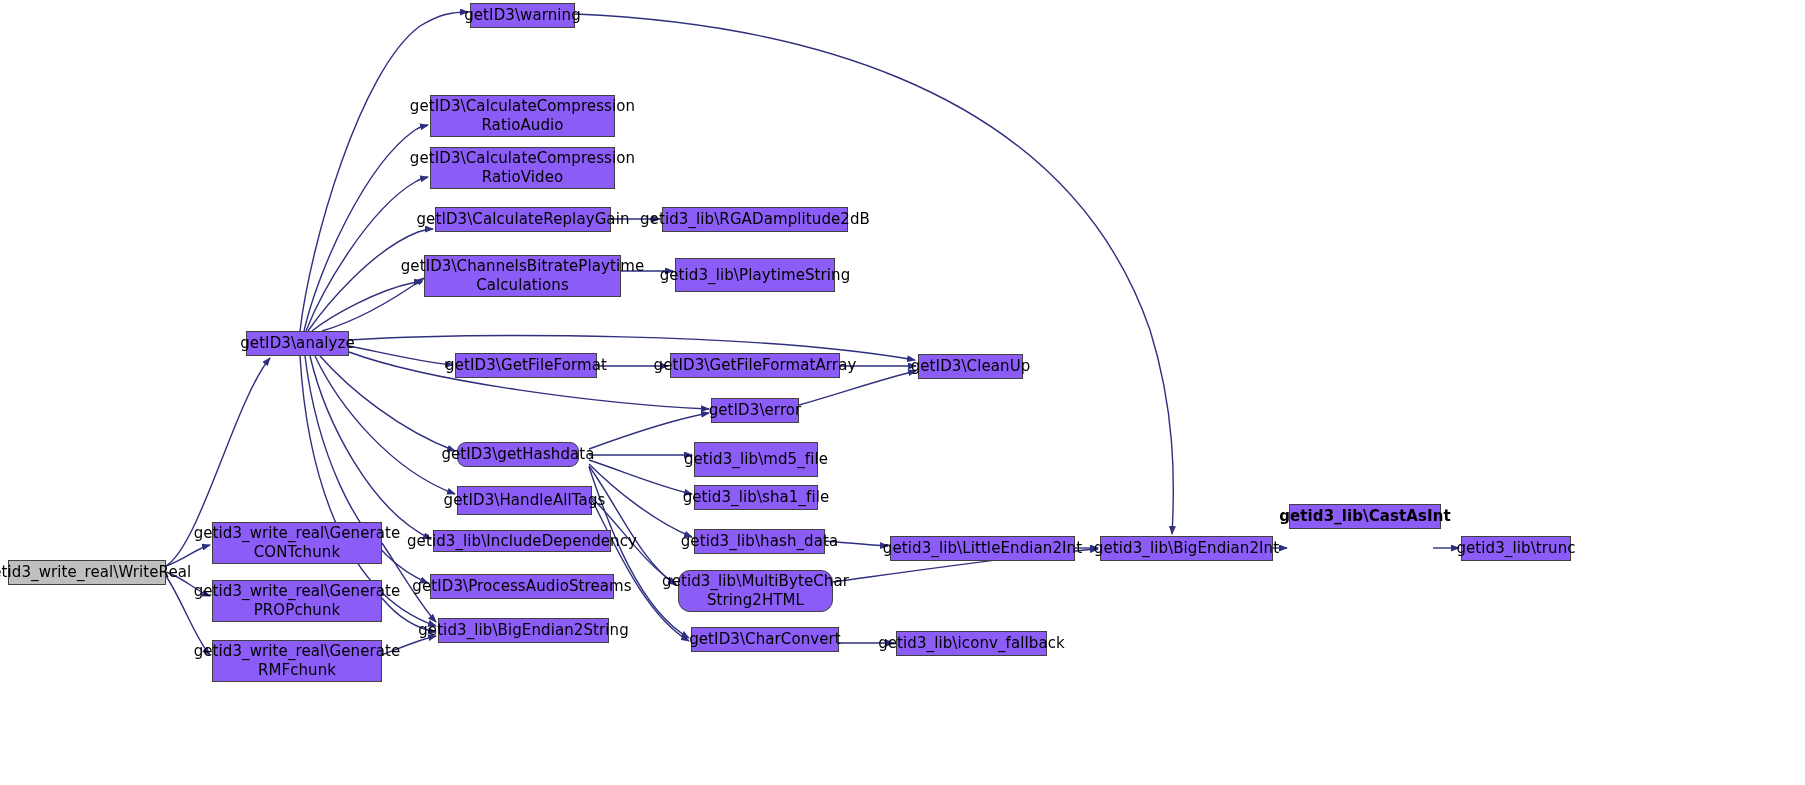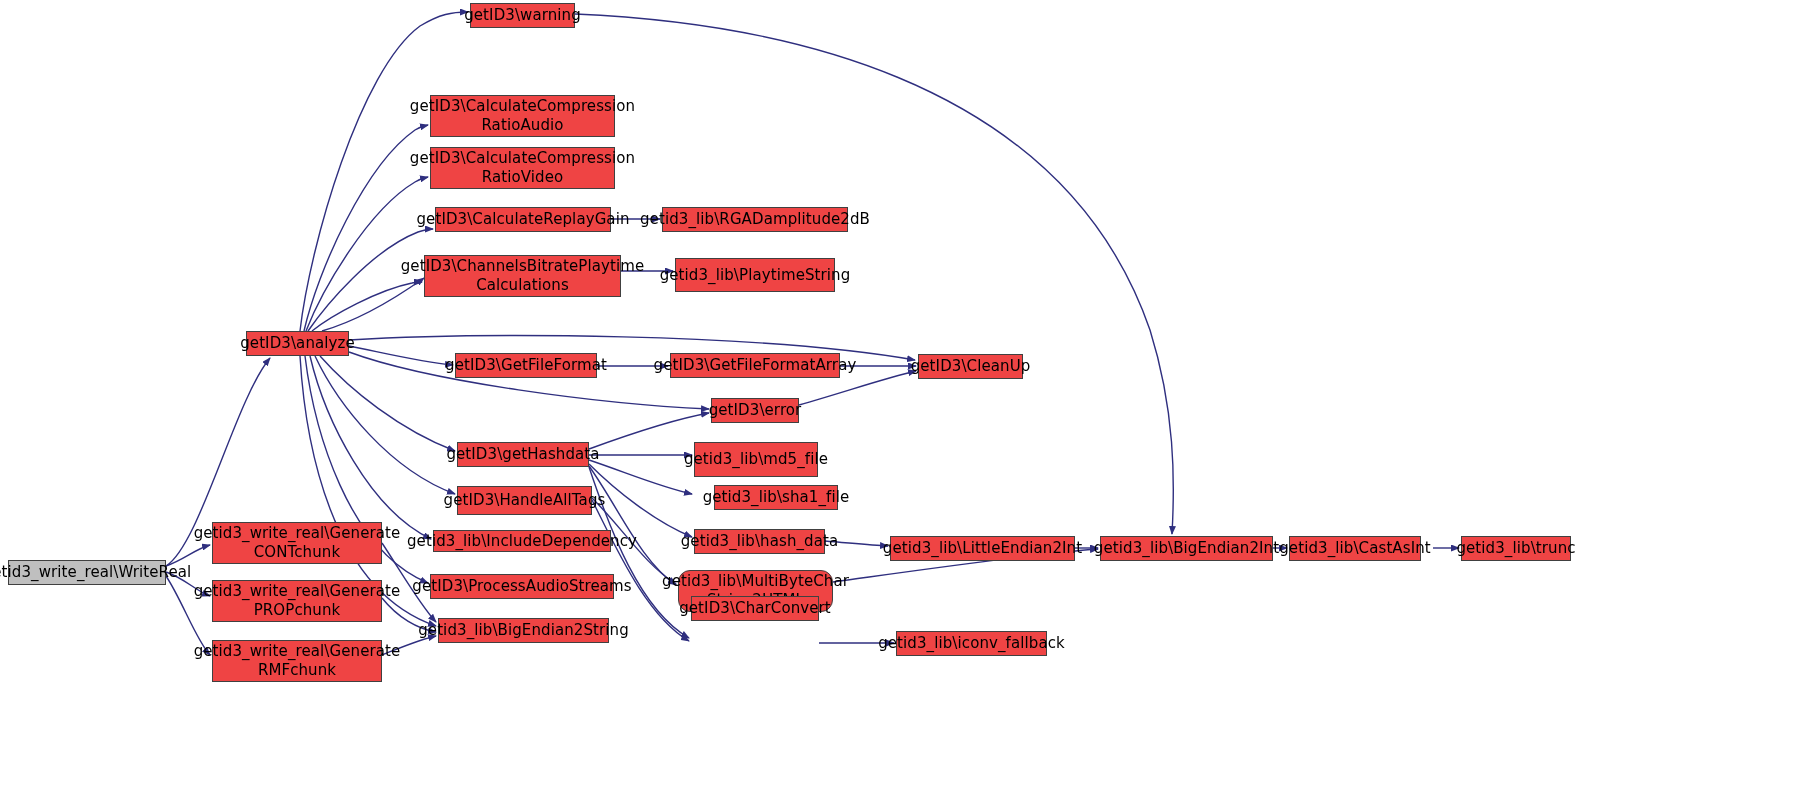--- a/index.html
+++ b/index.html
@@ -20,21 +20,21 @@
     left: 0;
     top: 0;
     width: 1805px;
     height: 785px;
     pointer-events: none;
   }
   .node {
     position: absolute;
     box-sizing: border-box;
     border: 1px solid #404040;
-    background: #ef4444;
+    background: #8b5cf6;
     color: #000000;
     display: flex;
     align-items: center;
     justify-content: center;
     text-align: center;
     font-size: 15px;
     line-height: 19px;
     letter-spacing: 0.1px;
     white-space: pre-line;
     padding: 0 4px;
@@ -115,30 +115,30 @@
 RatioVideo</div>
       <div class="node" style="left: 435px; top: 207px; width: 176px; height: 25px;">getID3\CalculateReplayGain</div>
       <div class="node" style="left: 424px; top: 255px; width: 197px; height: 42px;">getID3\ChannelsBitratePlaytime
 Calculations</div>
       <div class="node" style="left: 662px; top: 207px; width: 186px; height: 25px;">getid3_lib\RGADamplitude2dB</div>
       <div class="node" style="left: 675px; top: 258px; width: 160px; height: 34px;">getid3_lib\PlaytimeString</div>
       <div class="node" style="left: 455px; top: 353px; width: 142px; height: 25px;">getID3\GetFileFormat</div>
       <div class="node" style="left: 670px; top: 353px; width: 170px; height: 25px;">getID3\GetFileFormatArray</div>
       <div class="node" style="left: 918px; top: 354px; width: 105px; height: 25px;">getID3\CleanUp</div>
       <div class="node" style="left: 711px; top: 398px; width: 88px; height: 25px;">getID3\error</div>
-      <div class="node" style="left: 457px; top: 442px; width: 132px; height: 25px;">getID3\getHashdata</div>
+      <div class="node" style="left: 457px; top: 442px; width: 122px; height: 25px; border-radius: 9px;">getID3\getHashdata</div>
       <div class="node" style="left: 694px; top: 442px; width: 124px; height: 35px;">getid3_lib\md5_file</div>
-      <div class="node" style="left: 694px; top: 485px; width: 124px; height: 25px; margin-left: 20px;">getid3_lib\sha1_file</div>
+      <div class="node" style="left: 694px; top: 485px; width: 124px; height: 25px;">getid3_lib\sha1_file</div>
       <div class="node" style="left: 694px; top: 529px; width: 131px; height: 25px;">getid3_lib\hash_data</div>
       <div class="node" style="left: 457px; top: 486px; width: 135px; height: 29px;">getID3\HandleAllTags</div>
       <div class="node" style="left: 433px; top: 530px; width: 178px; height: 22px;">getid3_lib\IncludeDependency</div>
       <div class="node" style="left: 430px; top: 574px; width: 184px; height: 25px;">getID3\ProcessAudioStreams</div>
       <div class="node" style="left: 438px; top: 618px; width: 171px; height: 25px;">getid3_lib\BigEndian2String</div>
       <div class="node" style="left: 678px; top: 570px; width: 155px; height: 42px; border-radius: 12px;">getid3_lib\MultiByteChar
 String2HTML</div>
-      <div class="node" style="left: 691px; top: 596px; width: 128px; height: 25px;">getID3\CharConvert</div>
+      <div class="node" style="left: 691px; top: 627px; width: 148px; height: 25px;">getID3\CharConvert</div>
       <div class="node" style="left: 896px; top: 631px; width: 151px; height: 25px;">getid3_lib\iconv_fallback</div>
       <div class="node" style="left: 890px; top: 536px; width: 185px; height: 25px;">getid3_lib\LittleEndian2Int</div>
       <div class="node" style="left: 1100px; top: 536px; width: 173px; height: 25px;">getid3_lib\BigEndian2Int</div>
-      <div class="node" style="left: 1289px; top: 536px; width: 132px; height: 25px;">getid3_lib\CastAsInt</div>
+      <div class="node" style="left: 1289px; top: 504px; width: 152px; height: 25px; font-weight: bold;">getid3_lib\CastAsInt</div>
       <div class="node" style="left: 1461px; top: 536px; width: 110px; height: 25px;">getid3_lib\trunc</div>
     </div>
 </div>
 
 </body></html>

